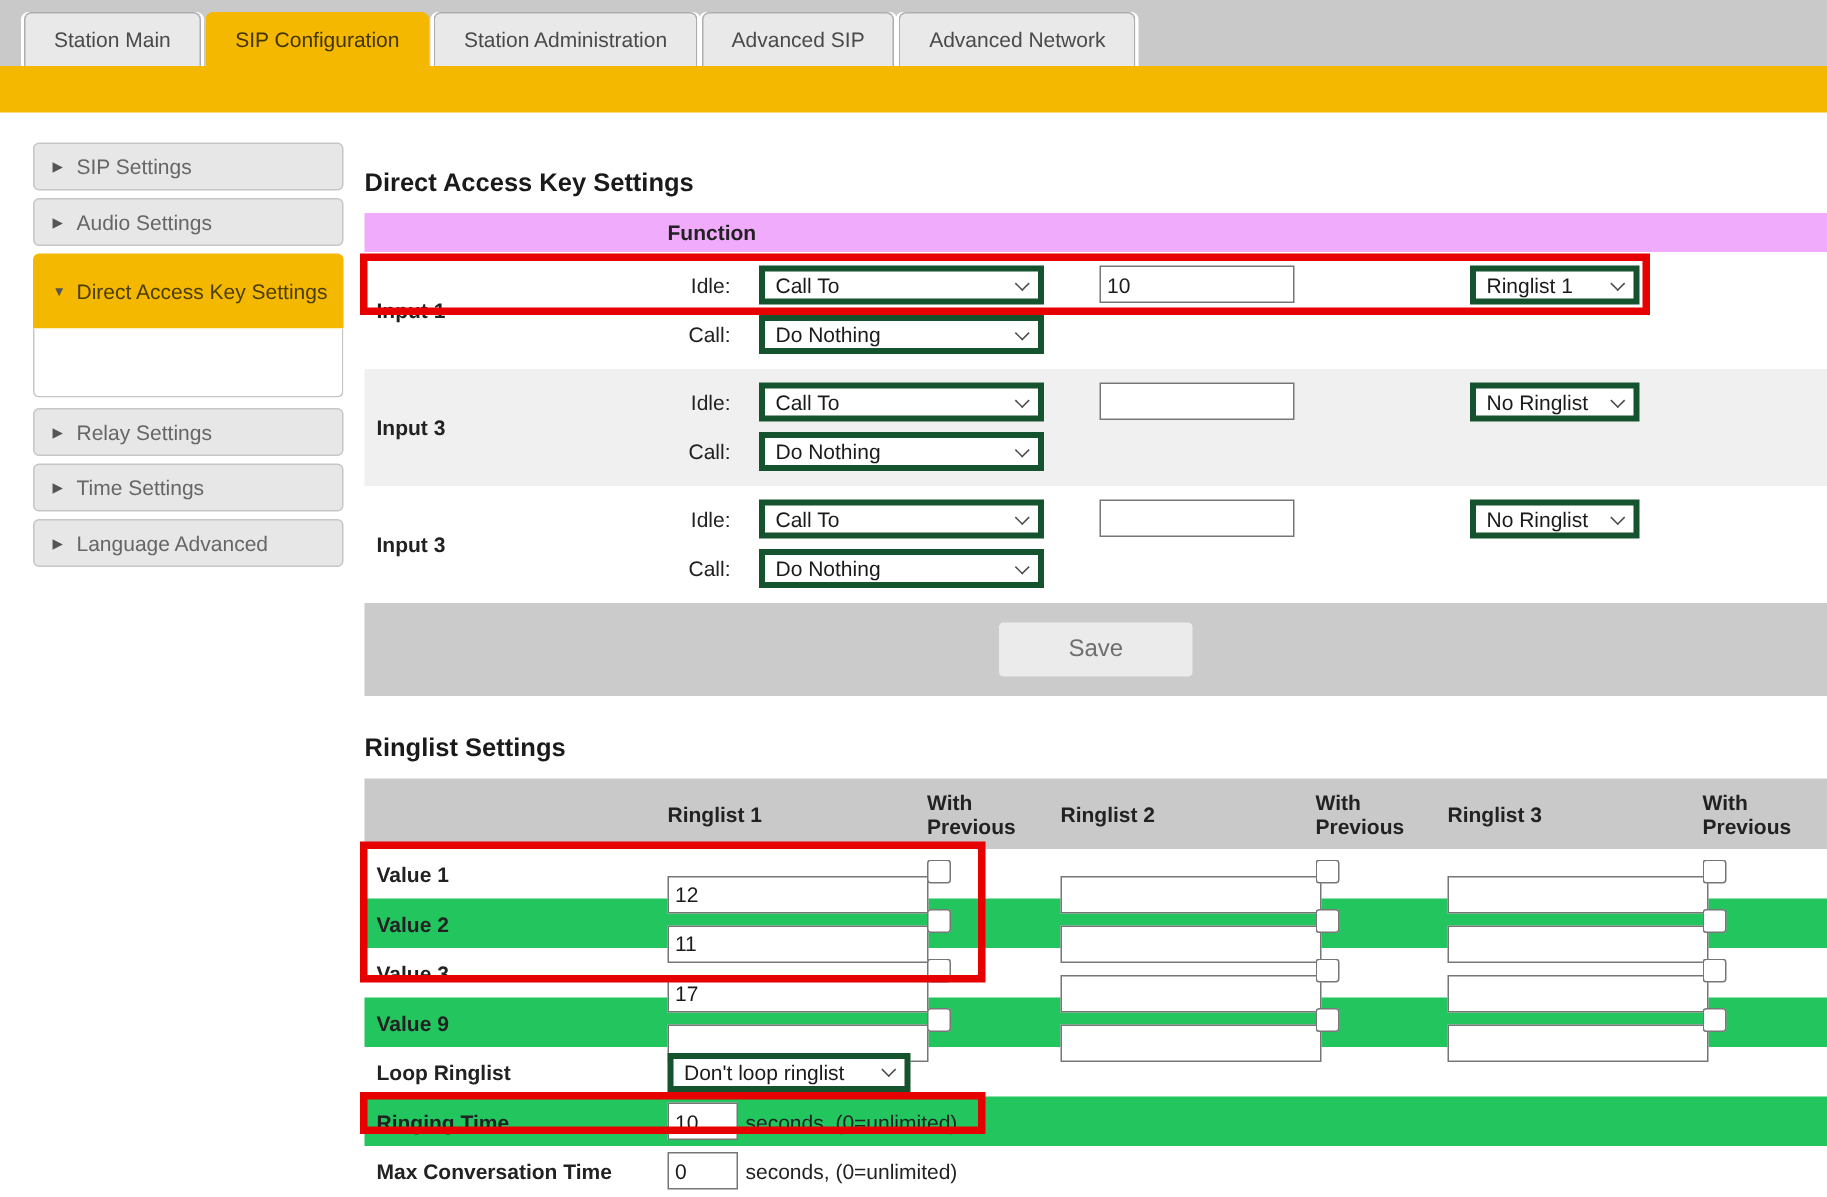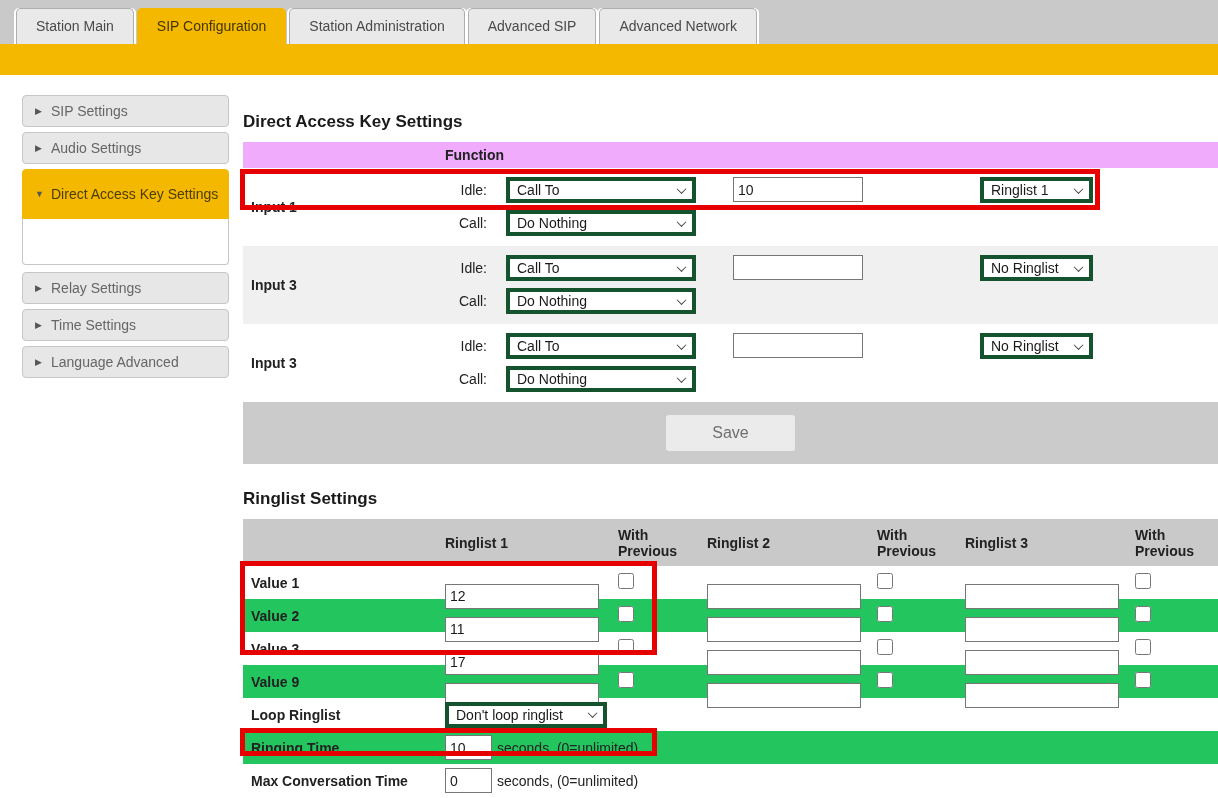--- a/index.html
+++ b/index.html
@@ -68,21 +68,21 @@
   .c-in1, .c-in2, .c-in3 { flex:none; }
   .c-in1 { width:161px; } .c-chk1 { width:101px; flex:none; }
   .c-in2 { width:158px; } .c-chk2 { width:100px; flex:none; }
   .c-in3 { width:158px; } .c-chk3 { width:95px; flex:none; }
   .c-chk1 input, .c-chk2 input, .c-chk3 input { margin-left:12px; }
   .t2-header { background:#c9c9c9; min-height:47px; font-weight:bold; }
   .t2-header .hd { line-height:16px; }
   .t2-header .hd.wp { padding-left:12px; }
   .t2-row { height:33px; }
   .t2-row.alt { background:#22c55e; }
-  .val-input { width:154px;margin-top:27px; }
+  .val-input { width:174px;margin-top:27px; }
   .sel-loop { width:162px; }
   .small-input { width:47px; }
   .suffix { margin-left:5px; white-space:nowrap; }
 
   
   .hl { position:absolute; border:5px solid #e60000; pointer-events:none; z-index:5; }
   #hl1 { left:-3px; top:74px;  width:860px; height:41px; }
   #hl2 { left:-3px; top:466px; width:417px; height:94px; }
   #hl3 { left:-3px; top:633px; width:417px; height:28px; }
 </style>

